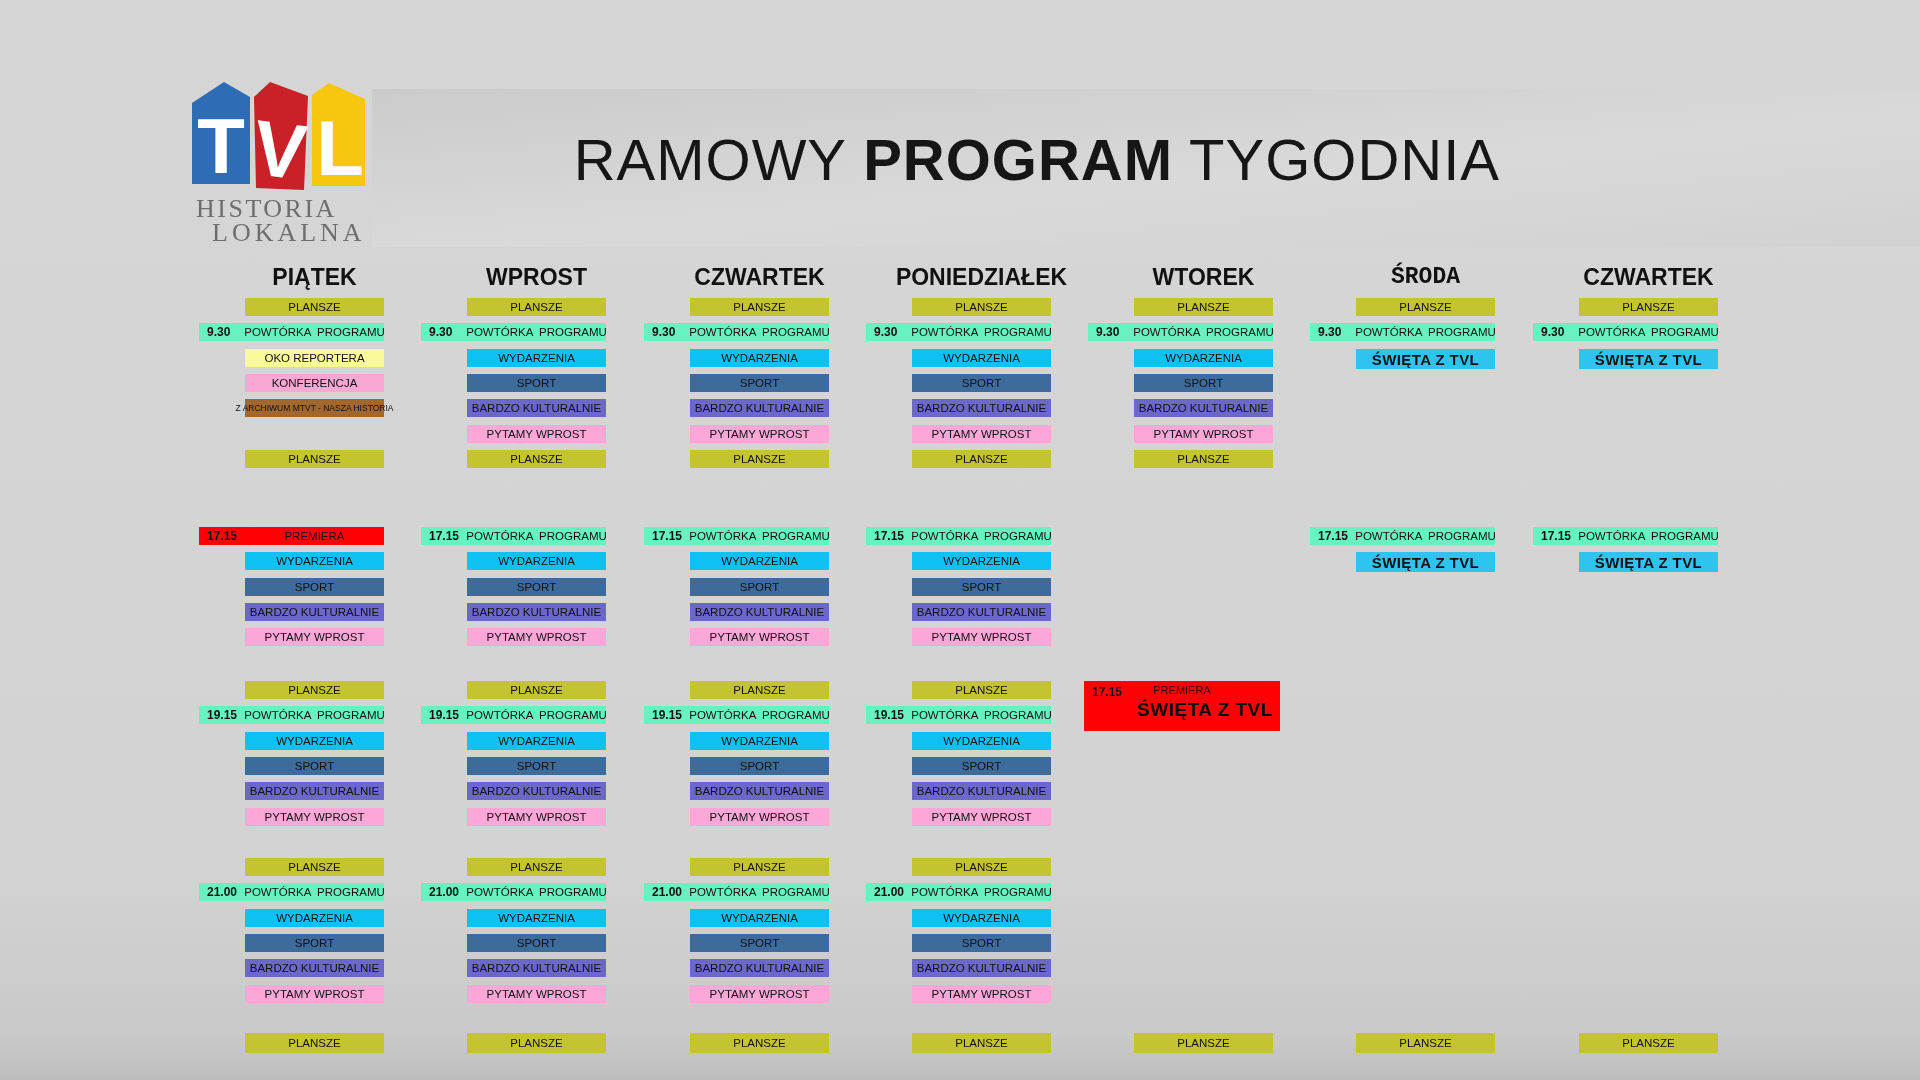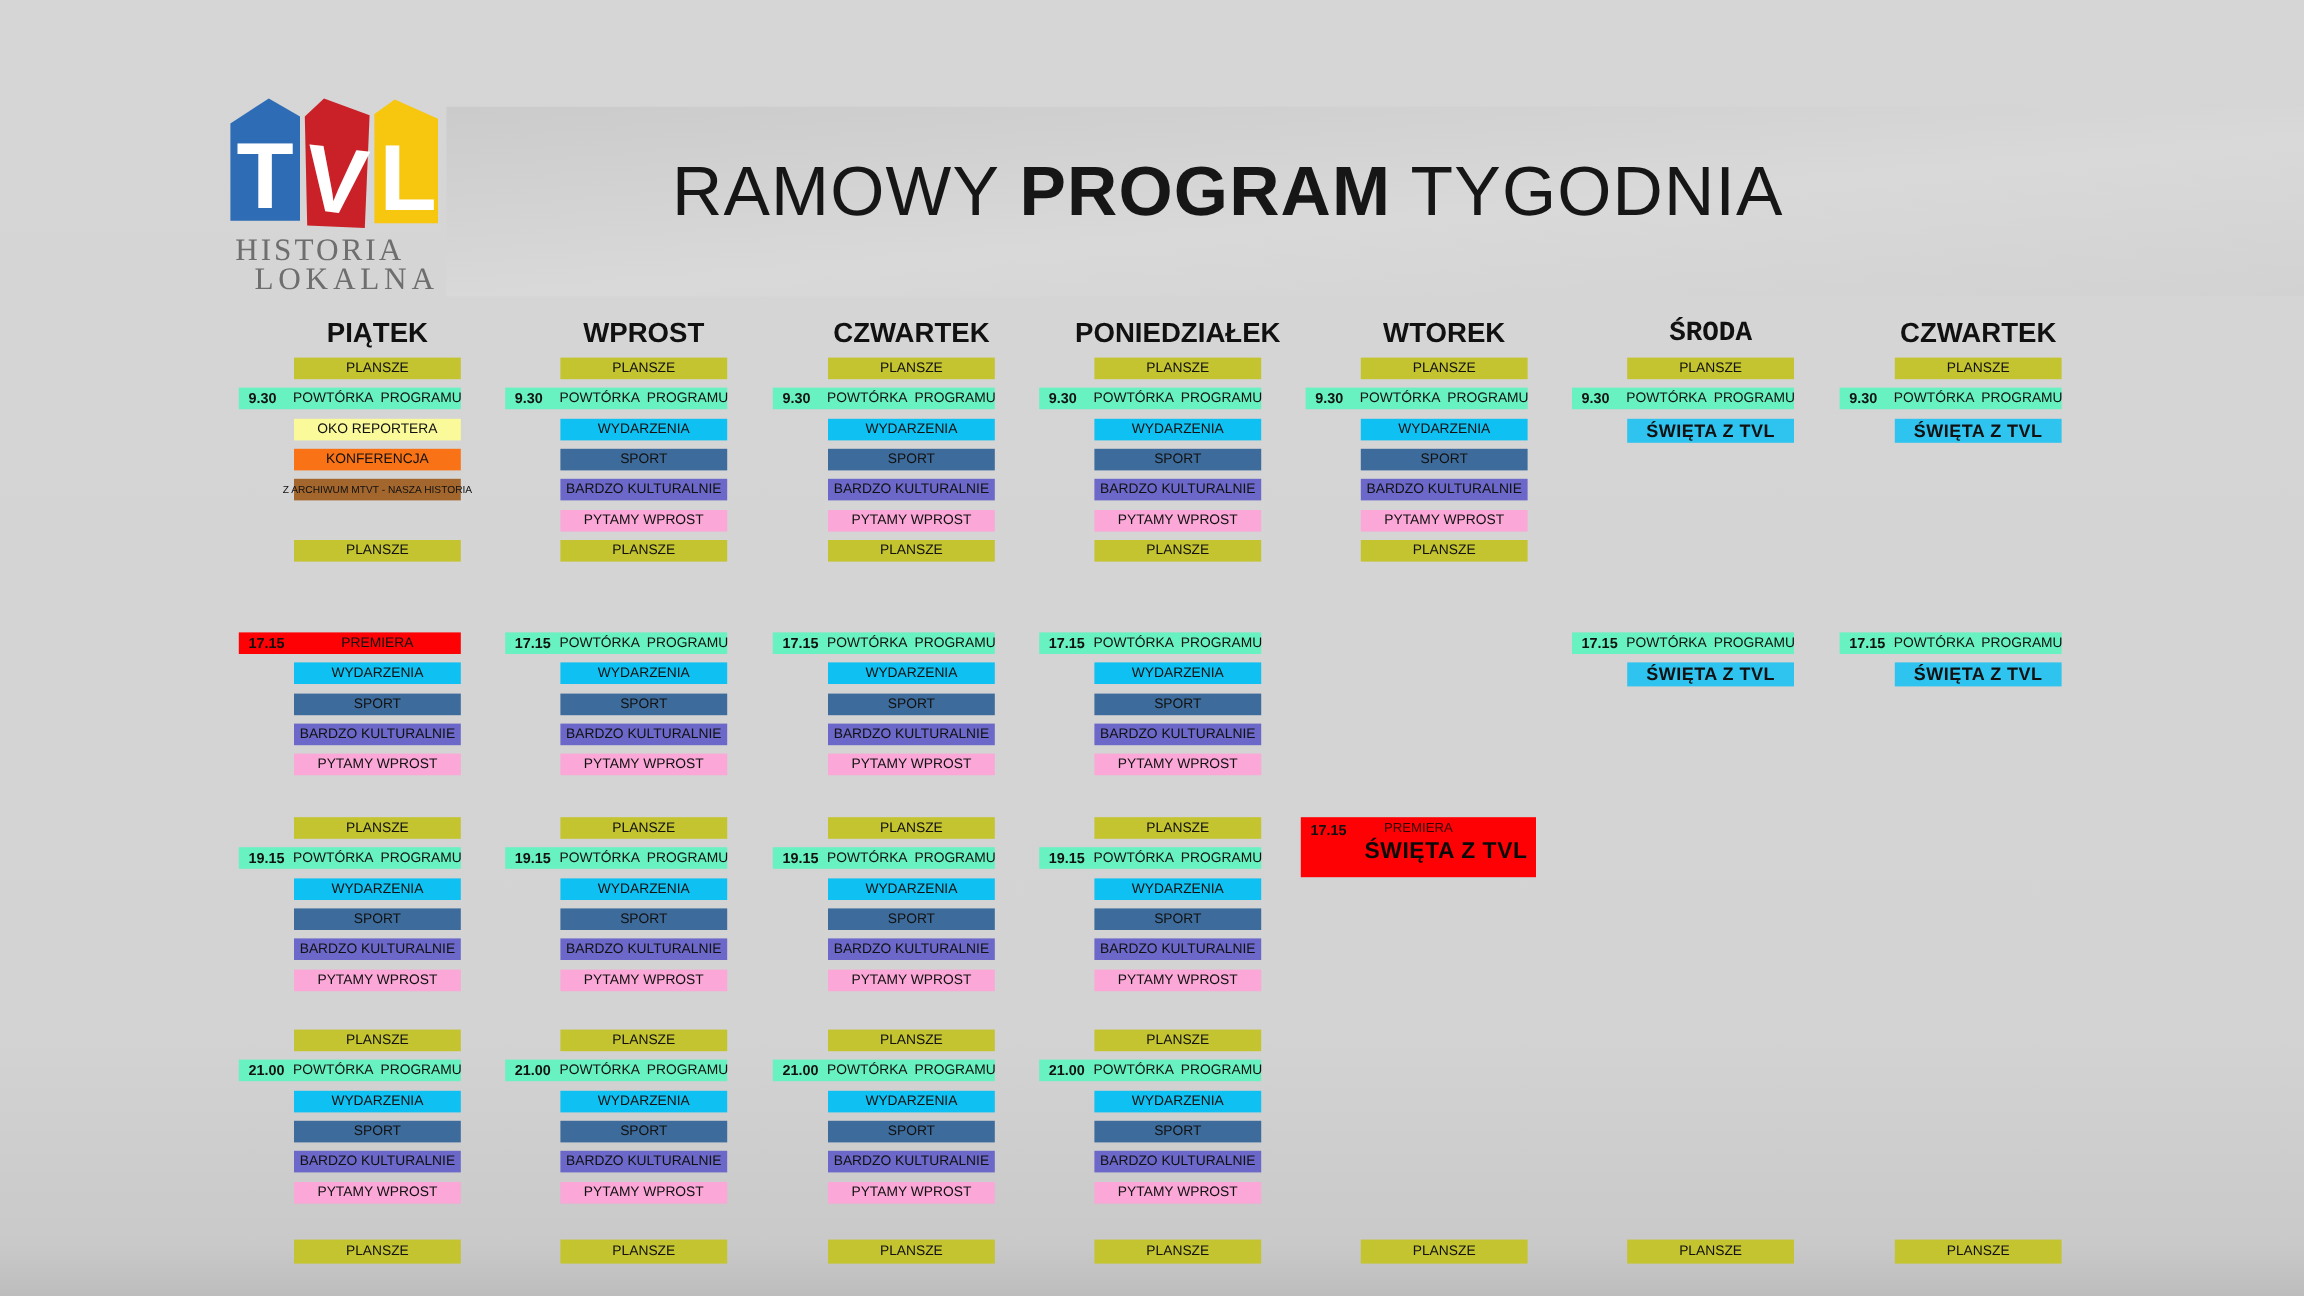--- a/index.html
+++ b/index.html
@@ -9,21 +9,21 @@
     background:linear-gradient(180deg,#d6d6d6 0%,#d3d3d3 80%,#c9c9c9 96%,#bdbdbd 100%);
     position:relative;
   }
   #stage{position:absolute;inset:0;}
   .banner{
     position:absolute;left:372px;top:89px;width:1548px;height:158px;
     background:linear-gradient(175deg,#cbcbcb 0%,#d9d9d9 55%,#d2d2d2 100%);
   }
   .main-title{
     position:absolute;left:560px;top:126px;width:940px;height:80px;
-    text-align:left;font-size:58px;color:#161616;letter-spacing:1px;
+    text-align:right;font-size:58px;color:#161616;letter-spacing:1px;
     white-space:nowrap;
   }
   .main-title .bold{font-weight:700;}
   
   .logo-svg{position:absolute;left:188px;top:76px;}
   .logo-sub{
     position:absolute;color:#6e6e6e;font-family:"Liberation Serif",serif;
     font-size:26px;font-weight:400;white-space:nowrap;
   }
   .logo-sub.l1{left:196px;top:194px;letter-spacing:2.5px;}
@@ -80,21 +80,21 @@
       <div class="block" style="top: 298px; background: rgb(196, 196, 48); height: 18px; left: 245px; width: 139px;">
         <div class="lbl vcenter">PLANSZE</div>
       </div>
       <div class="block" style="top: 323px; background: rgb(104, 242, 193); height: 18px; left: 199px; width: 185px;">
         <div class="lbl vcenter" style="left: 46px;">POWTÓRKA  PROGRAMU</div>
         <span class="time vcenter">9.30</span>
       </div>
       <div class="block" style="top: 349px; background: rgb(251, 250, 155); height: 18px; left: 245px; width: 139px;">
         <div class="lbl vcenter">OKO REPORTERA</div>
       </div>
-      <div class="block" style="top: 374px; background: #f97316; height: 18px; left: 245px; width: 139px;">
+      <div class="block" style="top: 374px; background: #f9a8d4; height: 18px; left: 245px; width: 139px;">
         <div class="lbl vcenter">KONFERENCJA</div>
       </div>
       <div class="block" style="top: 399px; background: rgb(163, 103, 46); height: 18px; left: 245px; width: 139px;">
         <div class="lbl vcenter" style="font-size: 8.5px;">Z ARCHIWUM MTVT - NASZA HISTORIA</div>
       </div>
       <div class="block" style="top: 450px; background: rgb(196, 196, 48); height: 18px; left: 245px; width: 139px;">
         <div class="lbl vcenter">PLANSZE</div>
       </div>
       <div class="block" style="top: 527px; background: rgb(253, 1, 4); height: 18px; left: 199px; width: 185px;">
         <div class="lbl vcenter" style="left: 46px;">PREMIERA</div>

